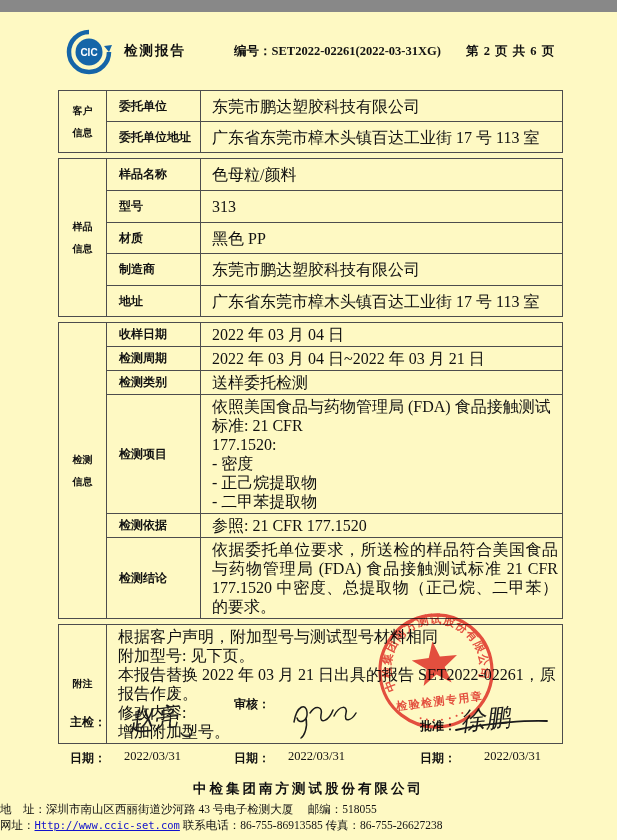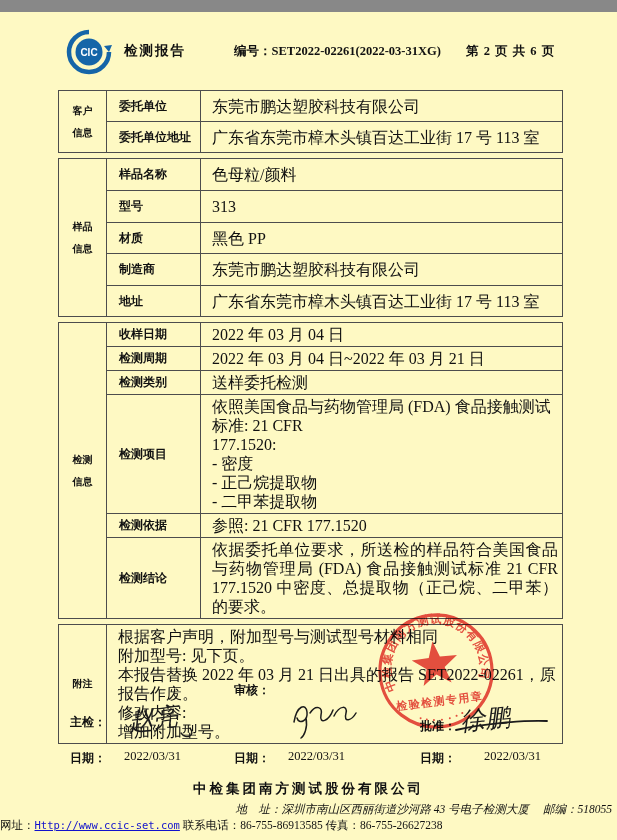--- a/index.html
+++ b/index.html
@@ -34,21 +34,21 @@
   .sig-label { position:absolute; font-size:12px; font-weight:bold; }
   .sig-date-val { position:absolute; font-size:12.5px; }
   .sig { position:absolute; }
   .sig text { font-style:italic; fill:#1c1c1c; }
   
   .stamp { position:absolute; left:375px; top:598px; width:122px; height:122px;
            mix-blend-mode:multiply; opacity:.92; transform:rotate(-7deg); }
   
   .ft-company { position:absolute; left:0; top:768px; width:617px; text-align:center;
                 font-size:13.5px; font-weight:bold; letter-spacing:3px; }
-  .ft-line1 { position:absolute; left:0; top:790px; width:612px; text-align:right; font-size:11.5px;font-style:italic; }
+  .ft-line1 { position:absolute; left:0; top:790px; width:612px; text-align:left; font-size:11.5px; }
   .ft-line2 { position:absolute; left:0; top:806px; width:617px; font-size:11.5px; }
   .ft-url { color:#1212cc; text-decoration:underline;
             font-family:"DejaVu Sans Mono","Liberation Mono",monospace; font-size:10.5px; }
 </style>
 </head>
 <body>
 
 <div class="page">
 
   <svg class="logo" viewBox="0 0 46 46">
@@ -171,21 +171,21 @@
     </tbody>
       </table>
   </div>
 
   <div class="sig-label" style="left:70px; top:702px;">主检：</div>
   <svg class="sig" style="left:120px; top:684px;" width="90" height="46">
     <text x="8" y="30" font-size="25" transform="rotate(-8 45 23)">赵亮</text>
     <path d="M70,32 C76,40 66,44 61,37" fill="none" stroke="#1c1c1c" stroke-width="1.4" stroke-linecap="round"></path>
   </svg>
 
-  <div class="sig-label" style="left:234px; top:670px;">审核：</div>
+  <div class="sig-label" style="left:234px; top:684px;">审核：</div>
   <svg class="sig" style="left:284px; top:684px;" width="80" height="46">
     <path d="M10,26 C13,9 22,7 23,16 C24,25 15,29 13,22 M26,17 C32,8 39,11 37,19 C35,29 45,25 49,14 M50,20 C56,8 64,10 62,17 C59,28 68,24 72,17 M22,22 C24,32 20,40 17,42" fill="none" stroke="#1c1c1c" stroke-width="1.5" stroke-linecap="round"></path>
   </svg>
 
   <div class="sig-label" style="left:420px; top:706px;">批准：</div>
   <svg class="sig" style="left:452px; top:682px;" width="100" height="50">
     <text x="8" y="32" font-size="25" transform="rotate(-6 50 25)">徐鹏</text>
     <path d="M4,36 C30,30 70,26 95,27" fill="none" stroke="#1c1c1c" stroke-width="1.8" stroke-linecap="round"></path>
   </svg>
 

